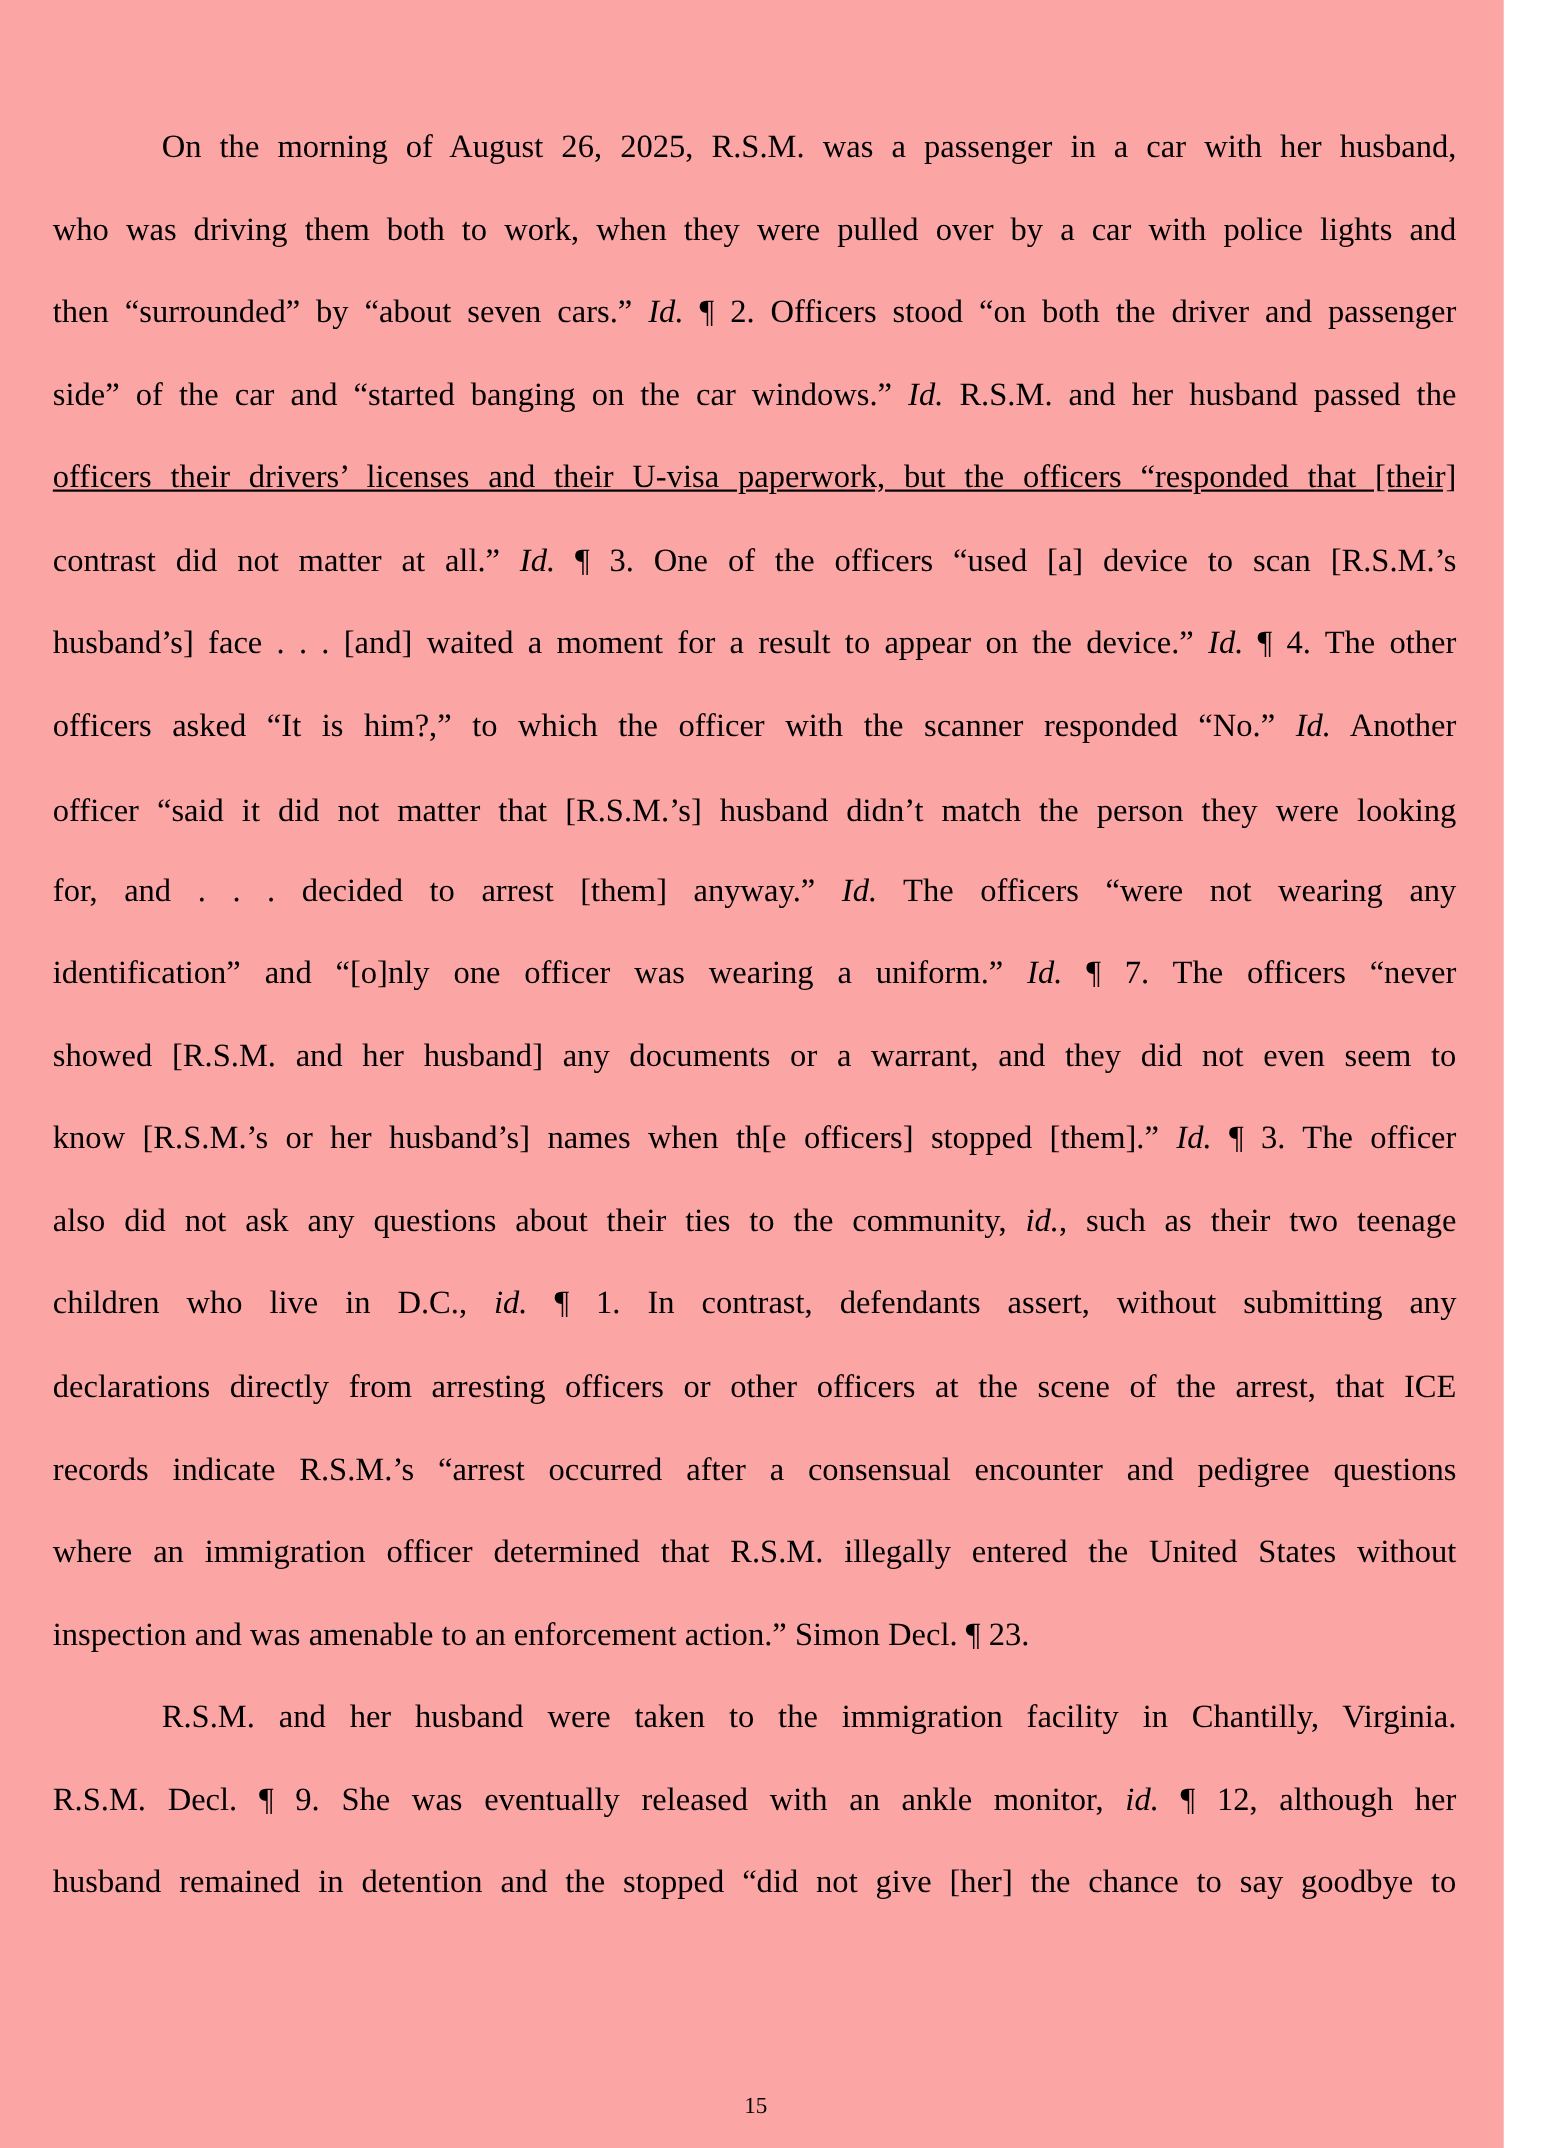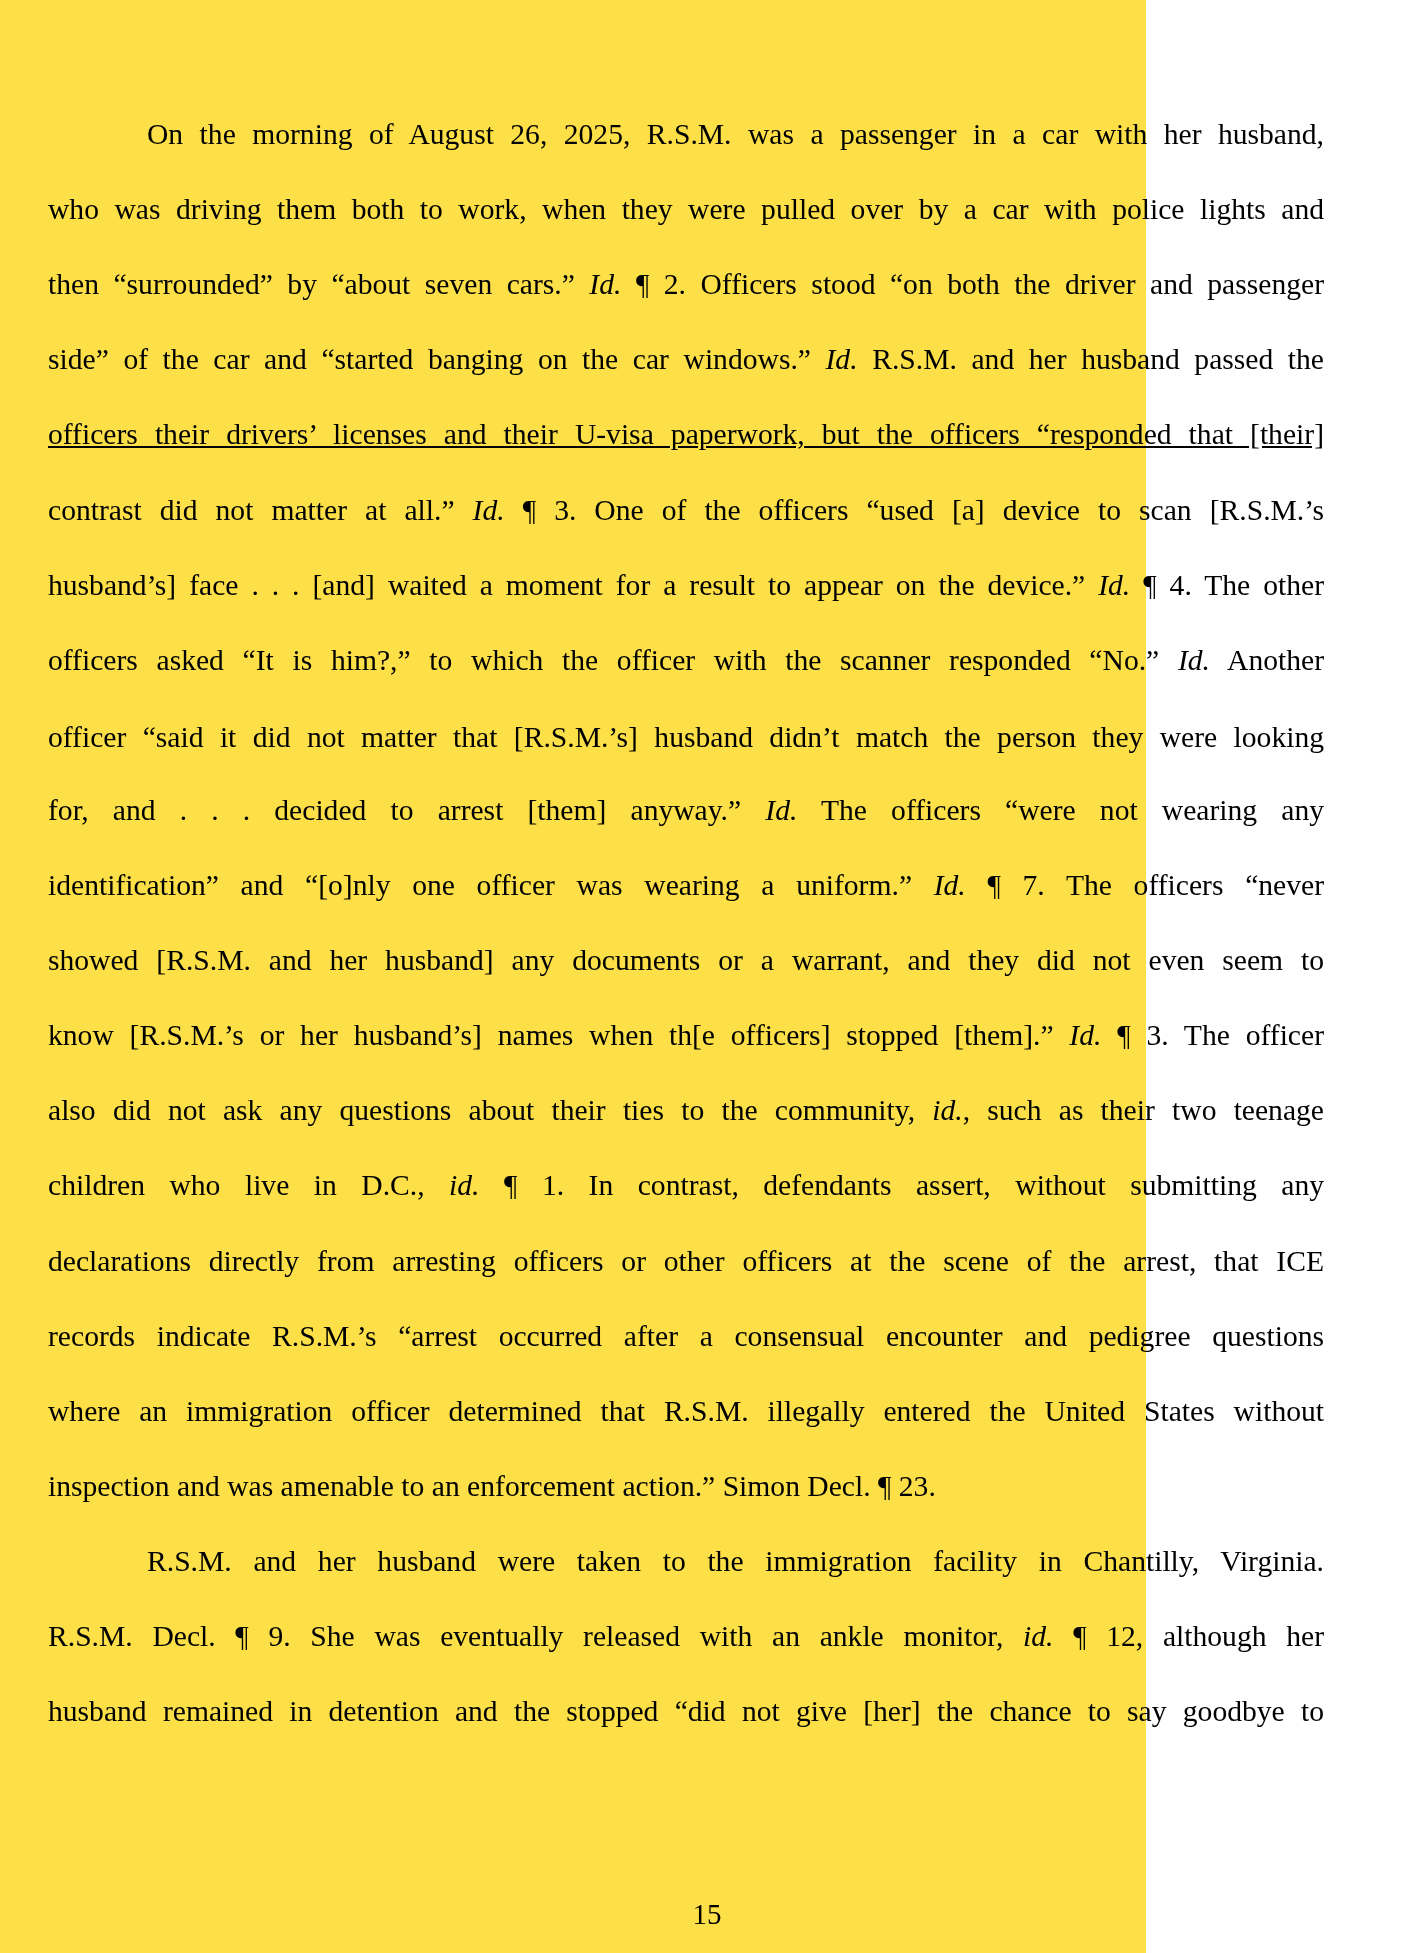--- a/index.html
+++ b/index.html
@@ -1,17 +1,17 @@
 <!DOCTYPE html>
 <html><head>
 <meta charset="utf-8">
 <style>
   html, body { margin: 0; padding: 0; background: #ffffff; }
   body { width: 1413px; height: 1953px; position: relative; overflow: hidden; }
-  .page { position: absolute; left: 0; top: 0; width: 1146px; height: 1953px; background: #fde047; }
+  .page { position: absolute; left: 0; top: 0; width: 1367px; height: 1953px; background: #fca5a5; }
   .line {
     position: absolute;
     left: 48px;
     width: 1276px;
     height: 40px;
     font-family: "Liberation Serif", "DejaVu Serif", serif;
     font-size: 29.6px;
     line-height: 40px;
     color: #000000;
     text-align: justify;
@@ -20,24 +20,23 @@
   }
   .line.indent { left: 147px; width: 1177px; }
   .line.last { text-align-last: left; }
   .line i { font-style: italic; }
   .page-number {
     position: absolute;
     left: 0; width: 1374px;
     top: 1894px;
     text-align: center;
     font-family: "Liberation Serif", "DejaVu Serif", serif;
-    font-size: 29px;
+    font-size: 21px;
     line-height: 40px;
     color: #000000;
-    padding-left: 20px;
   }
 </style>
 </head>
 <body>
 
 <div class="page">
   <div id="body-text">
       <div>
         <div class="line indent" style="top: 114px; white-space: normal;"><span>On the morning of August 26, 2025, R.S.M. was a passenger in a car with her husband,</span></div>
         <div class="line" style="top: 189.1px; white-space: normal;"><span>who was driving them both to work, when they were pulled over by a car with police lights and</span></div>

